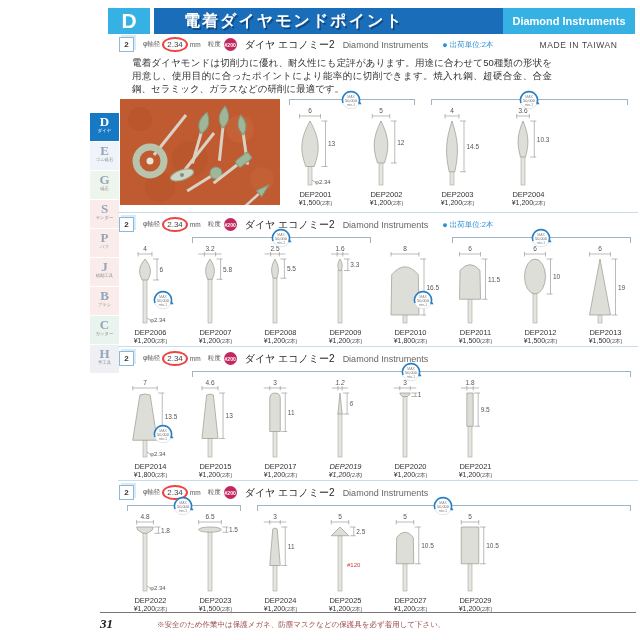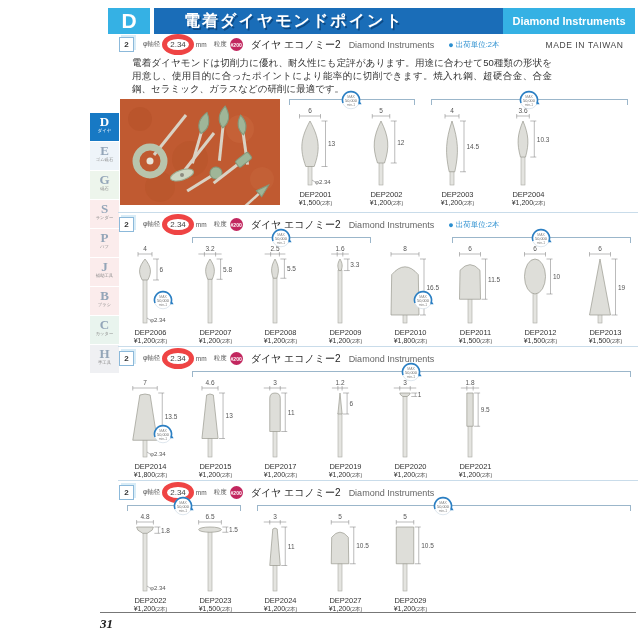--- a/index.html
+++ b/index.html
@@ -12,21 +12,21 @@
   .hdr-title{flex:1;background:#1a6db8;color:#fff;font-weight:bold;font-size:16px;letter-spacing:2px;
          display:flex;align-items:center;padding-left:30px;text-shadow:1.5px 1.5px 0 #0d4a85;}
   .hdr-en{width:132px;background:#35b1e4;color:#fff;font-weight:bold;font-size:11px;
          display:flex;align-items:center;justify-content:center;}
   
   .sbar{display:flex;align-items:center;height:17px;font-size:7px;color:#444;white-space:nowrap;}
   .cube{width:13px;height:13px;border:1px solid #8cb9da;background:#fff;color:#333;font-size:8px;
         font-weight:bold;display:flex;align-items:center;justify-content:center;
         box-shadow:2px -2px 0 0 #d8ecf7;margin-right:8px;margin-left:1px;}
   .slabel{font-size:6.5px;color:#555;margin:0 1px;}
-  .shaft-oval{border:5px solid #ef4444;border-radius:50%;padding:0 3px;height:11px;display:flex;
+  .shaft-oval{border:2px solid #ef4444;border-radius:50%;padding:0 3px;height:11px;display:flex;
         align-items:center;font-size:8px;color:#444;margin:0 1px;}
   .grit-circle{width:13px;height:13px;border-radius:50%;background:#c2275f;color:#fff;font-size:5px;
         display:flex;align-items:center;justify-content:center;font-weight:bold;margin:0 2px 0 2px;}
   .sname{font-size:10px;font-weight:normal;color:#222;margin-left:6px;}
   .sname-en{font-size:9px;color:#666;margin-left:8px;}
   .ship{color:#2b8fd0;font-size:7.5px;margin-left:14px;}
   .ship .dot{font-size:9px;vertical-align:-1px;}
   .madein{font-size:8.5px;color:#444;letter-spacing:0.6px;margin-left:46px;}
   #topbar{position:absolute;left:118px;top:36px;width:520px;}
   
@@ -503,21 +503,21 @@
             <rect x="25" y="54" width="4" height="26" fill="#e4e4e0" stroke="#a8a8a2" stroke-width="0.6"></rect>
             <path d="M21.75 54.5 L21.75 21.25 Q21.75 16 27 16 Q32.25 16 32.25 21.25 L32.25 54.5 Z" fill="#deded9" stroke="#99998f" stroke-width="0.7"></path>
             <line x1="33.25" y1="16" x2="39.25" y2="16" stroke="#777" stroke-width="0.5"></line>
             <line x1="33.25" y1="54.5" x2="39.25" y2="54.5" stroke="#777" stroke-width="0.5"></line>
             <line x1="37.25" y1="16" x2="37.25" y2="54.5" stroke="#777" stroke-width="0.5"></line>
             <text x="39.75" y="37.75" font-size="6.5" fill="#555">11</text>
           </svg>
           <div class="code">DEP2017</div>
           <div class="price">¥1,200<span class="pk">(2本)</span></div>
         </div>
-        <div class="cell" style="width: 65px;">
+        <div class="cell" style="width: 65px; font-style: italic;">
           <svg class="draw" width="65" height="84" viewBox="0 0 65 84">
             <line x1="24.9" y1="9" x2="24.9" y2="13.5" stroke="#777" stroke-width="0.5"></line>
             <line x1="29.1" y1="9" x2="29.1" y2="13.5" stroke="#777" stroke-width="0.5"></line>
             <line x1="24.9" y1="11" x2="29.1" y2="11" stroke="#777" stroke-width="0.5"></line>
             <line x1="18.9" y1="11" x2="24.9" y2="11" stroke="#777" stroke-width="0.5"></line>
             <line x1="29.1" y1="11" x2="35.1" y2="11" stroke="#777" stroke-width="0.5"></line>
             <text x="27" y="8" font-size="6.5" text-anchor="middle" fill="#555">1.2</text>
             <rect x="25" y="36.5" width="4" height="43.5" fill="#e4e4e0" stroke="#a8a8a2" stroke-width="0.6"></rect>
             <path d="M27 16 L29.1 37 L24.9 37 Z" fill="#deded9" stroke="#99998f" stroke-width="0.7"></path>
             <line x1="30.1" y1="16" x2="36.1" y2="16" stroke="#777" stroke-width="0.5"></line>
@@ -630,20 +630,37 @@
             <line x1="32.25" y1="11" x2="38.25" y2="11" stroke="#777" stroke-width="0.5"></line>
             <text x="27" y="8" font-size="6.5" text-anchor="middle" fill="#555">3</text>
             <rect x="25" y="54" width="4" height="26" fill="#e4e4e0" stroke="#a8a8a2" stroke-width="0.6"></rect>
             <path d="M21.75 54.5 L24.795 18 Q27 16 29.205 18 L32.25 54.5 Z" fill="#deded9" stroke="#99998f" stroke-width="0.7"></path>
             <line x1="33.25" y1="16" x2="39.25" y2="16" stroke="#777" stroke-width="0.5"></line>
             <line x1="33.25" y1="54.5" x2="39.25" y2="54.5" stroke="#777" stroke-width="0.5"></line>
             <line x1="37.25" y1="16" x2="37.25" y2="54.5" stroke="#777" stroke-width="0.5"></line>
             <text x="39.75" y="37.75" font-size="6.5" fill="#555">11</text>
           </svg>
           <div class="code">DEP2024</div>
+          <div class="price">¥1,200<span class="pk">(2本)</span></div>
+        </div>
+        <div class="cell" style="width: 65px;">
+          <svg class="draw" width="65" height="84" viewBox="0 0 65 84">
+            <line x1="18.25" y1="9" x2="18.25" y2="13.5" stroke="#777" stroke-width="0.5"></line>
+            <line x1="35.75" y1="9" x2="35.75" y2="13.5" stroke="#777" stroke-width="0.5"></line>
+            <line x1="18.25" y1="11" x2="35.75" y2="11" stroke="#777" stroke-width="0.5"></line>
+            <text x="27" y="8" font-size="6.5" text-anchor="middle" fill="#555">5</text>
+            <rect x="25" y="24.25" width="4" height="55.75" fill="#e4e4e0" stroke="#a8a8a2" stroke-width="0.6"></rect>
+            <path d="M27 16 L35.75 24.75 L18.25 24.75 Z" fill="#deded9" stroke="#99998f" stroke-width="0.7"></path>
+            <line x1="36.75" y1="16" x2="42.75" y2="16" stroke="#777" stroke-width="0.5"></line>
+            <line x1="36.75" y1="24.75" x2="42.75" y2="24.75" stroke="#777" stroke-width="0.5"></line>
+            <line x1="40.75" y1="16" x2="40.75" y2="24.75" stroke="#777" stroke-width="0.5"></line>
+            <text x="43.25" y="22.875" font-size="6.5" fill="#555">2.5</text>
+            <text x="34" y="56" font-size="6" fill="#cc4444">#120</text>
+          </svg>
+          <div class="code">DEP2025</div>
           <div class="price">¥1,200<span class="pk">(2本)</span></div>
         </div>
         <div class="cell" style="width: 65px;">
           <svg class="draw" width="65" height="84" viewBox="0 0 65 84">
             <line x1="18.25" y1="9" x2="18.25" y2="13.5" stroke="#777" stroke-width="0.5"></line>
             <line x1="35.75" y1="9" x2="35.75" y2="13.5" stroke="#777" stroke-width="0.5"></line>
             <line x1="18.25" y1="11" x2="35.75" y2="11" stroke="#777" stroke-width="0.5"></line>
             <text x="27" y="8" font-size="6.5" text-anchor="middle" fill="#555">5</text>
             <rect x="25" y="52.25" width="4" height="27.75" fill="#e4e4e0" stroke="#a8a8a2" stroke-width="0.6"></rect>
             <path d="M18.25 52.75 L18.6875 26.29 Q27 16 35.3125 26.29 L35.75 52.75 Z" fill="#deded9" stroke="#99998f" stroke-width="0.7"></path>
@@ -687,14 +704,15 @@
           <path d="M 19.6 12 l 2 3.2 l -3.6 0 Z" fill="#2b7fc3"></path>
           <text x="11" y="8.6" font-size="3.4" text-anchor="middle" fill="#888">MAX</text>
           <text x="11" y="13" font-size="3.9" text-anchor="middle" fill="#666">50,000</text>
           <text x="11" y="17" font-size="3.4" text-anchor="middle" fill="#888">min-1</text>
         </svg>
       </div>
   </div>
 
   <div class="footer">
     <span class="pg">31</span>
+    <span class="note">※安全のため作業中は保護メガネ、防塵マスクなどの保護具を必ず着用して下さい。</span>
   </div>
 </div>
 
 </body></html>

